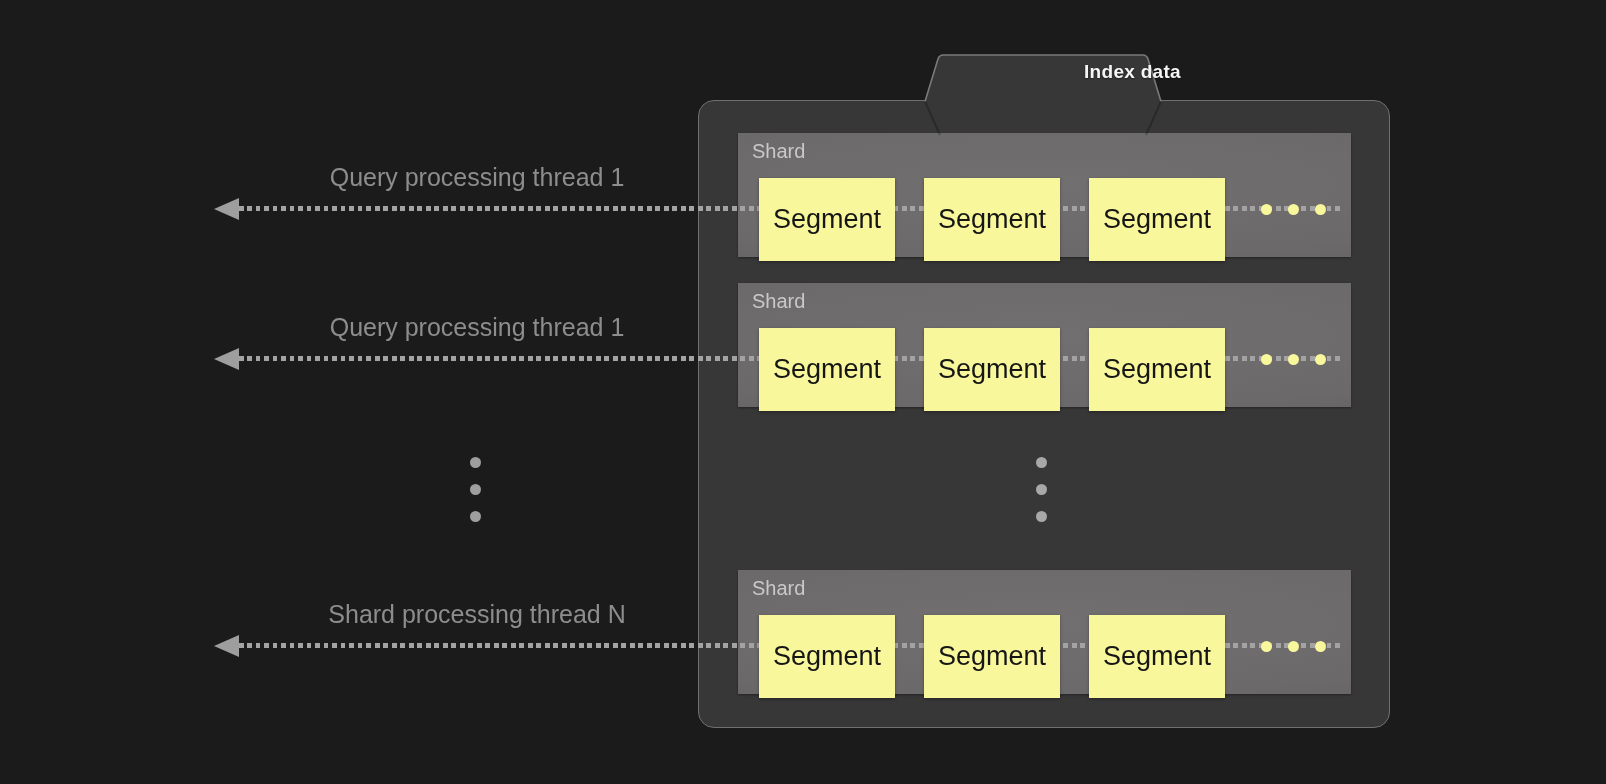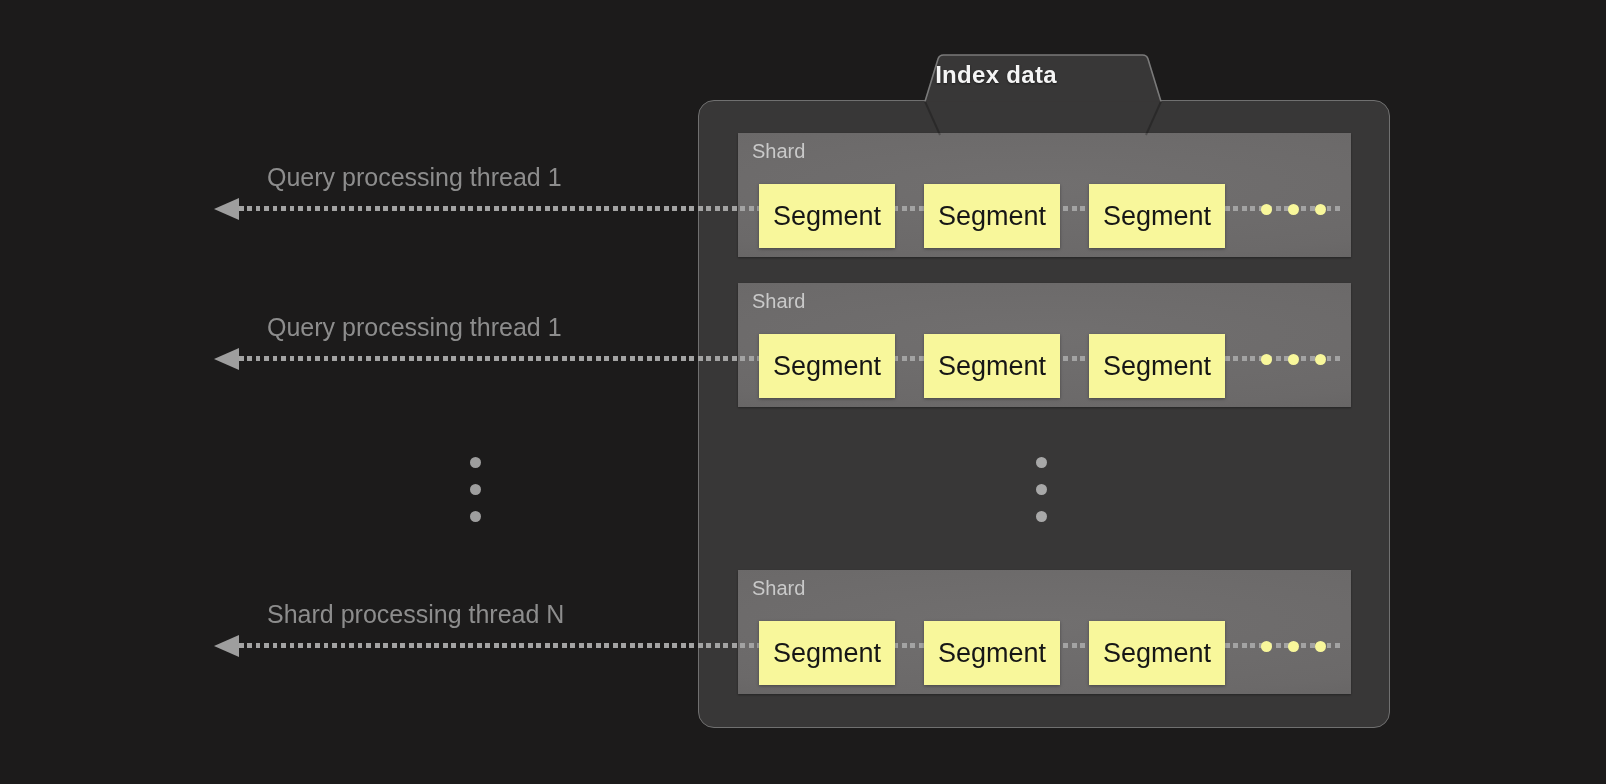--- a/index.html
+++ b/index.html
@@ -20,42 +20,42 @@
     position:absolute;left:698px;top:100px;width:692px;height:628px;
     box-sizing:border-box;
     background:var(--container-bg,#383737);
     border:1.5px solid var(--container-border,#707070);
     border-radius:16px;
   }
 
   
   .tab-svg{position:absolute;left:905px;top:53px;width:276px;height:85px;z-index:5;}
   .tab-label{
-    position:absolute;left:858px;top:61px;width:276px;z-index:6;
-    text-align:center;font-size:24px;font-weight:bold;letter-spacing:.3px;
+    position:absolute;left:905px;top:61px;width:276px;z-index:6;
+    text-align:right;font-size:19px;font-weight:bold;letter-spacing:.3px;
     color:var(--tab-text,#f5f5f5);
     text-shadow:0 1px 2px rgba(0,0,0,.5);
   }
 
   
   .shard{
     position:absolute;left:39px;width:613px;height:124px;
     background:radial-gradient(120% 95% at 50% 42%,
       #716f6f 0%, #6b6969 62%, #615f5f 100%);
     box-shadow:0 1px 2px rgba(0,0,0,.35);
   }
   .shard-1{top:32px}
   .shard-2{top:182px}
   .shard-3{top:469px}
   .shard-label{
     position:absolute;left:14px;top:7px;
     font-size:20px;color:var(--shard-label,#c9c9c9);
   }
   .segment{
-    position:absolute;top:51px;width:136px;height:64px;z-index:4;
+    position:absolute;top:45px;width:136px;height:83px;z-index:4;
     background:var(--segment-yellow,#f8f79b);
     color:var(--segment-text,#161616);
     font-size:27px;
     display:flex;align-items:center;justify-content:center;
     box-shadow:0 1px 3px rgba(0,0,0,.35);
   }
   .seg-1{left:21px}.seg-2{left:186px}.seg-3{left:351px}
   .seg-dot{
     position:absolute;top:71px;width:11px;height:11px;border-radius:50%;
     background:var(--segment-yellow,#f8f79b);z-index:4;
@@ -71,21 +71,21 @@
   .row-1 .arrow-line{top:206px}
   .row-2 .arrow-line{top:356px}
   .row-3 .arrow-line{top:643px}
   .arrow-head{
     position:absolute;left:-25px;top:-8.5px;width:0;height:0;z-index:3;
     border-top:11px solid transparent;
     border-bottom:11px solid transparent;
     border-right:25px solid var(--arrow-head,#9e9e9e);
   }
   .arrow-label{
-    position:absolute;left:267px;width:420px;z-index:2;
+    position:absolute;left:267px;width:420px;text-align:center;z-index:2;
     font-size:25px;color:var(--arrow-label,#8d8d8d);
   }
   .row-1 .arrow-label{top:163px}
   .row-2 .arrow-label{top:313px}
   .row-3 .arrow-label{top:600px}
 
   
   .vdot{
     position:absolute;width:11px;height:11px;border-radius:50%;z-index:2;
     background:var(--dots-gray,#9e9e9e);

